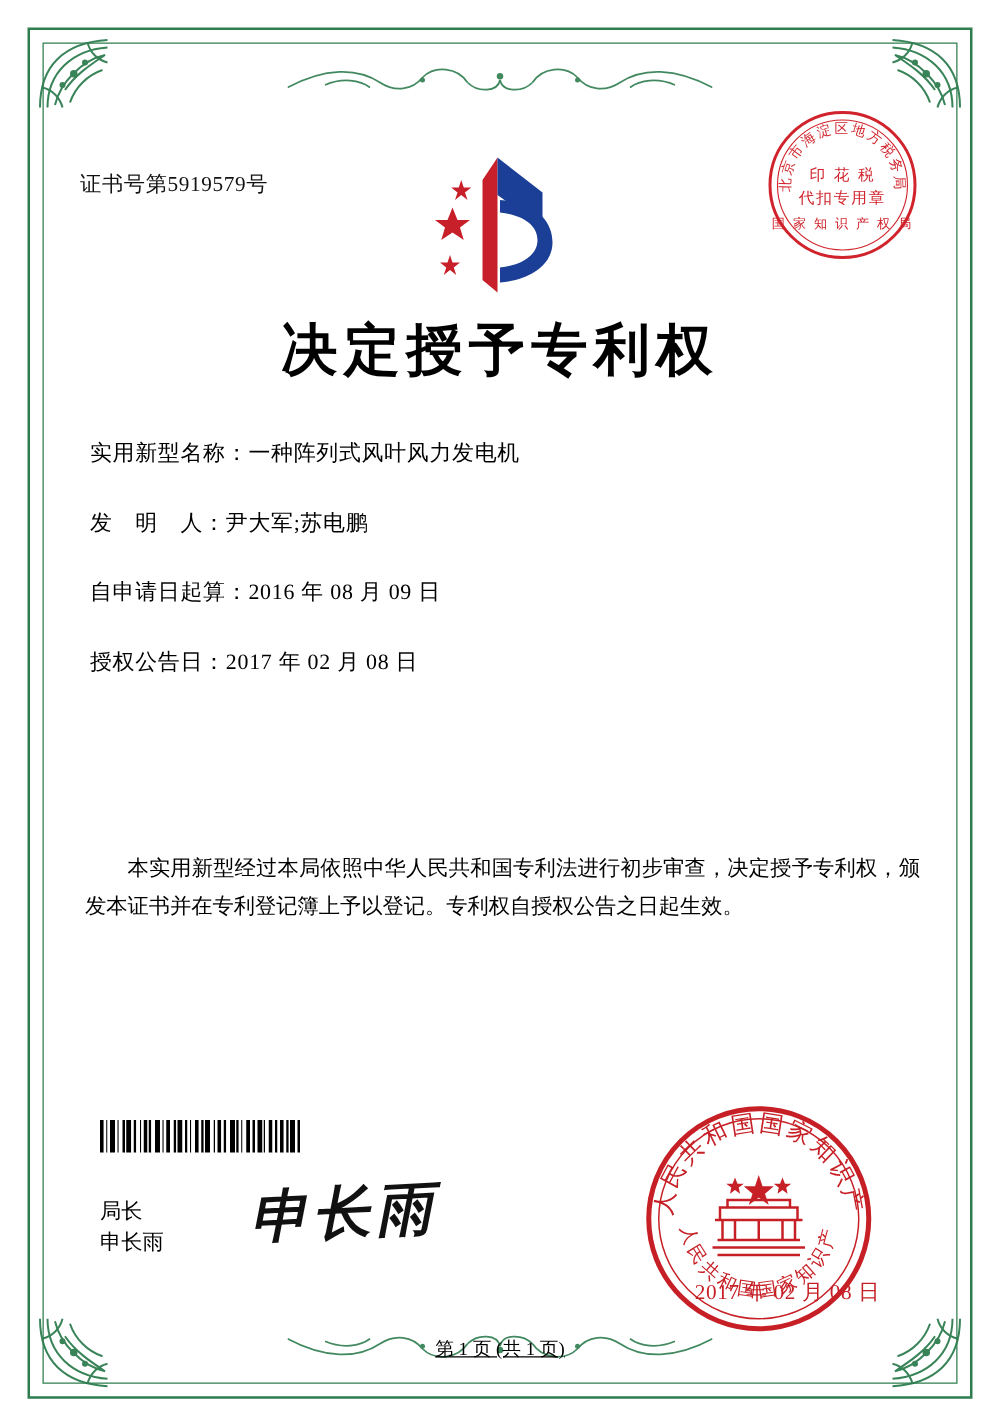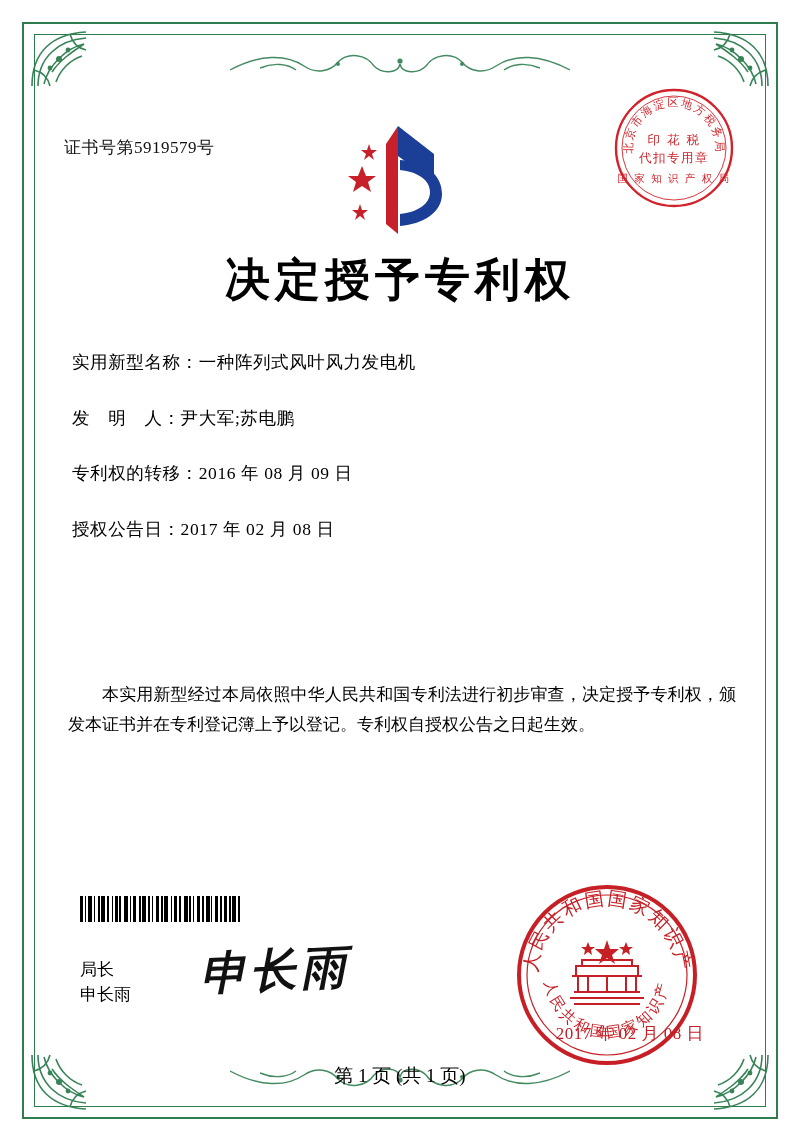--- a/index.html
+++ b/index.html
@@ -185,22 +185,23 @@
     color: #c62026;
     letter-spacing: 0.5px;
     white-space: nowrap;
   }
 
   .footer-page {
     position: absolute;
     left: 0; right: 0;
     bottom: -8px;
     text-align: center;
-    font-size: 19px;
+    font-size: 15px;
     color: #000;
+    text-decoration: underline;
   }
 </style>
 </head>
 <body>
 
 <div class="page">
 
   <div class="border-outer"></div>
   <div class="border-inner"></div>
 
@@ -340,21 +341,21 @@
     <div class="title">决定授予专利权</div>
 
     <div class="fields">
       <div class="field-row">
         <span class="field-label">实用新型名称：</span><span class="field-value">一种阵列式风叶风力发电机</span>
       </div>
       <div class="field-row">
         <span class="field-label">发　明　人：</span><span class="field-value">尹大军;苏电鹏</span>
       </div>
       <div class="field-row">
-        <span class="field-label">专利权的转移：</span><span class="field-value">2016 年 08 月 09 日</span>
+        <span class="field-label">自申请日起算：</span><span class="field-value">2016 年 08 月 09 日</span>
       </div>
       <div class="field-row">
         <span class="field-label">授权公告日：</span><span class="field-value">2017 年 02 月 08 日</span>
       </div>
     </div>
 
     <div class="paragraphs">
       <p>本实用新型经过本局依照中华人民共和国专利法进行初步审查，决定授予专利权，颁发本证书并在专利登记簿上予以登记。专利权自授权公告之日起生效。</p>
     </div>
 

